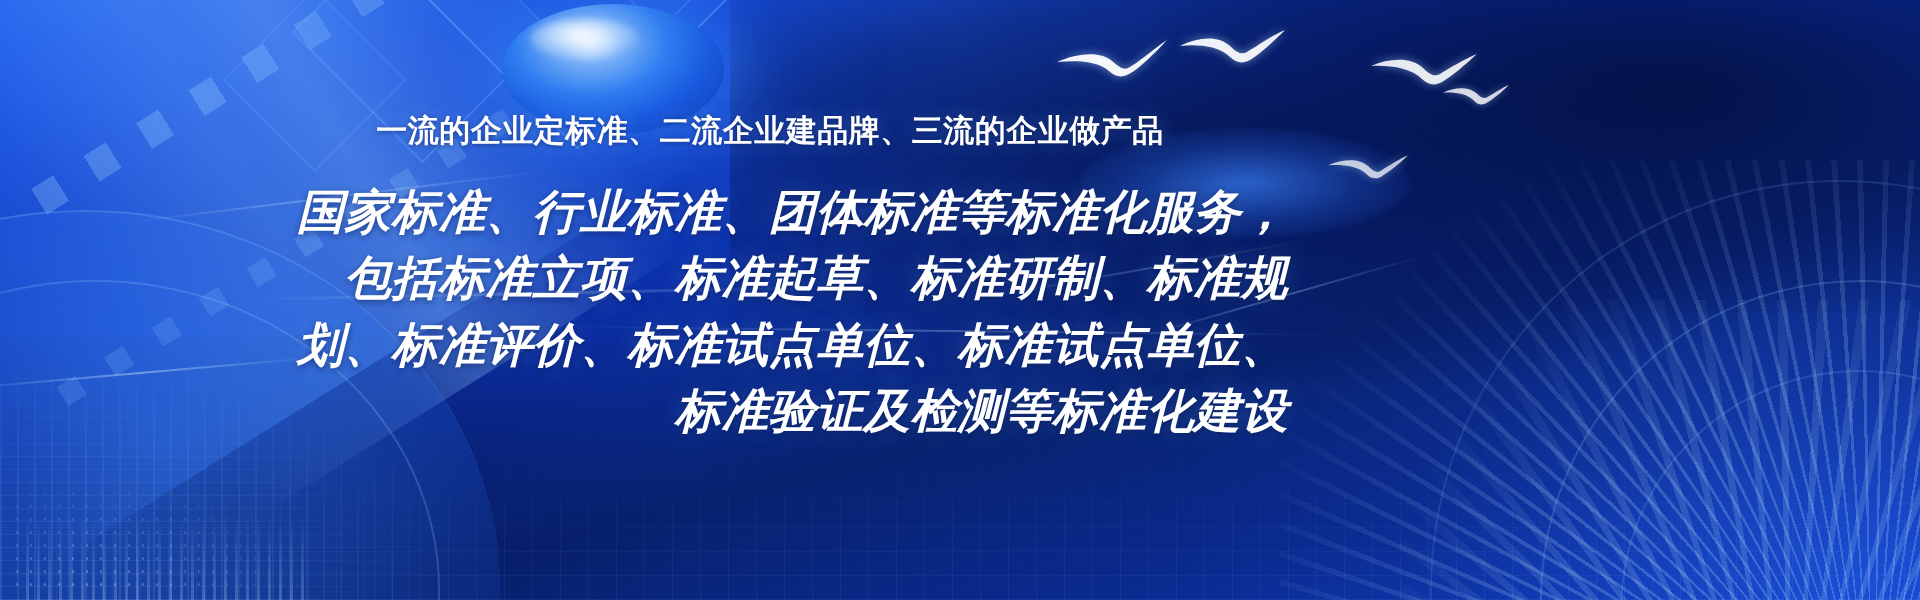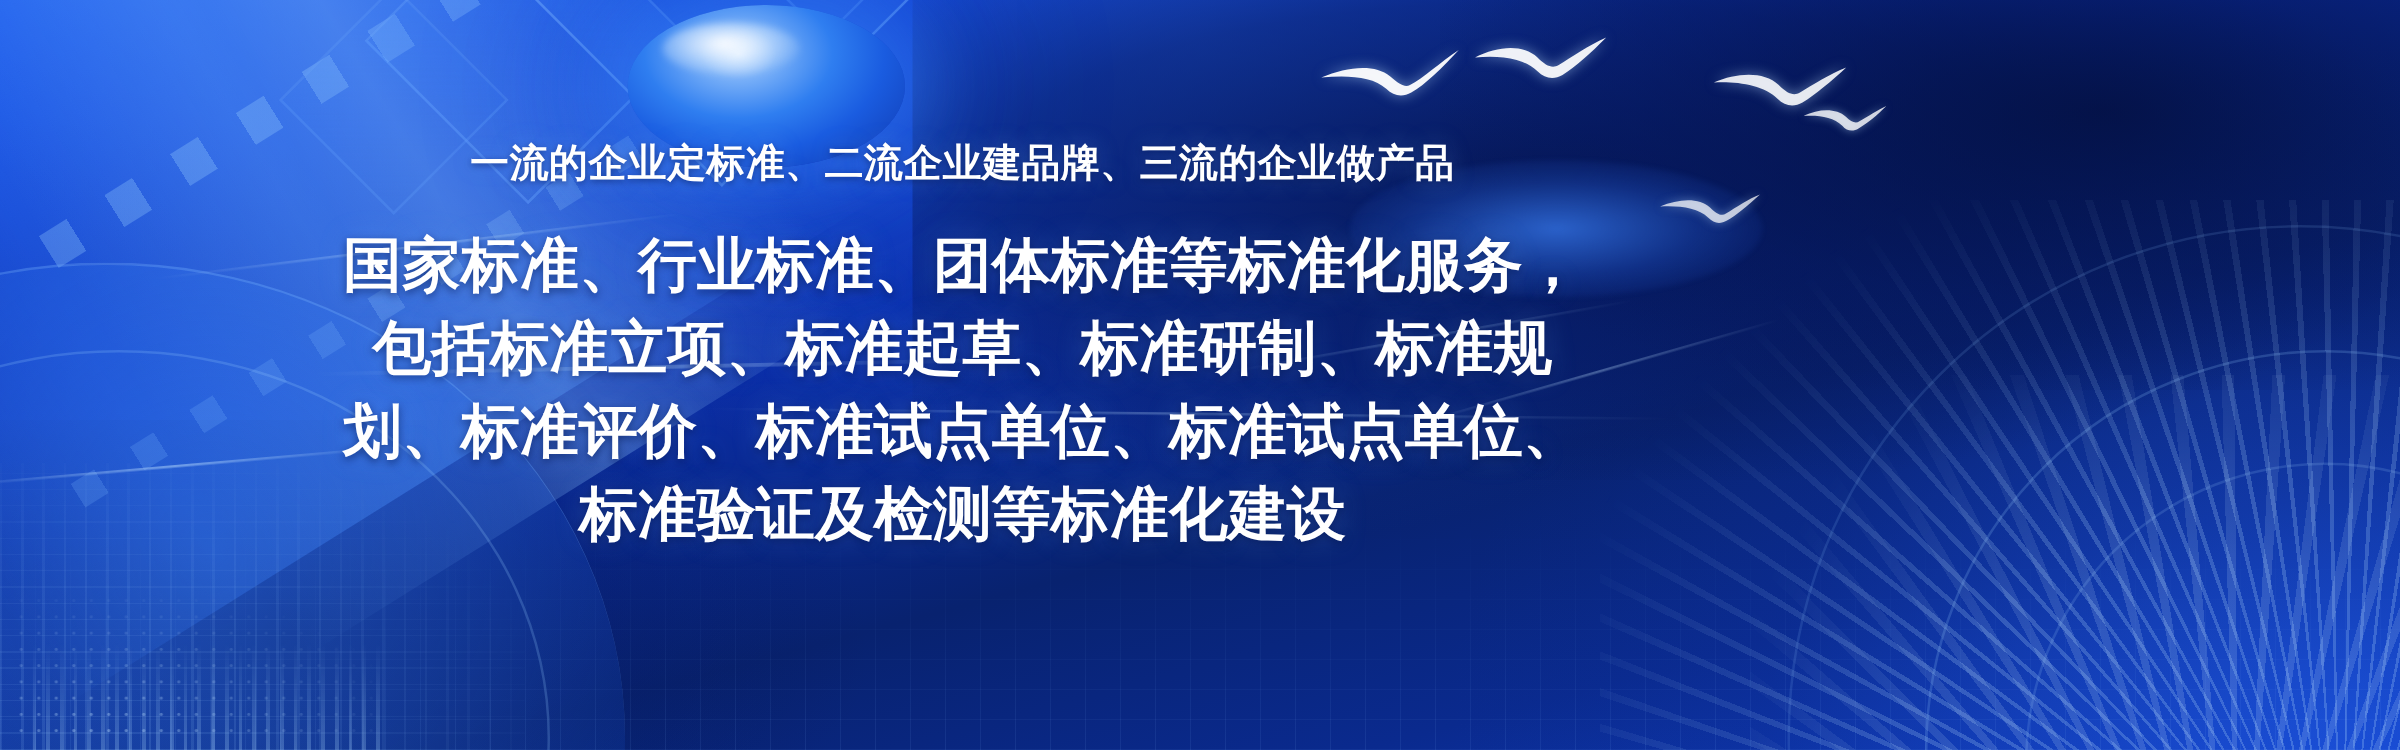--- a/index.html
+++ b/index.html
@@ -227,23 +227,24 @@
     text-shadow:0 1px 5px rgba(0,20,80,0.55), 0 0 18px rgba(120,180,255,0.35);
   }
 
   #headline {
     margin-top:30px;
     width:1036px;
     color:#ffffff;
     font-size:47px;
     font-weight:700;
     line-height:1.41;
-    text-align:center;
+    text-align:right;
     letter-spacing:0.2px;
     text-shadow:0 2px 7px rgba(0,18,76,0.60), 0 0 22px rgba(110,175,255,0.30);
+    font-style:italic;
   }
 </style>
 </head>
 <body>
 
 <div id="banner">
 
   <div class="layer vignette-top"></div>
   <div class="layer vignette-right"></div>
   <div class="layer vignette-bottomleft"></div>

